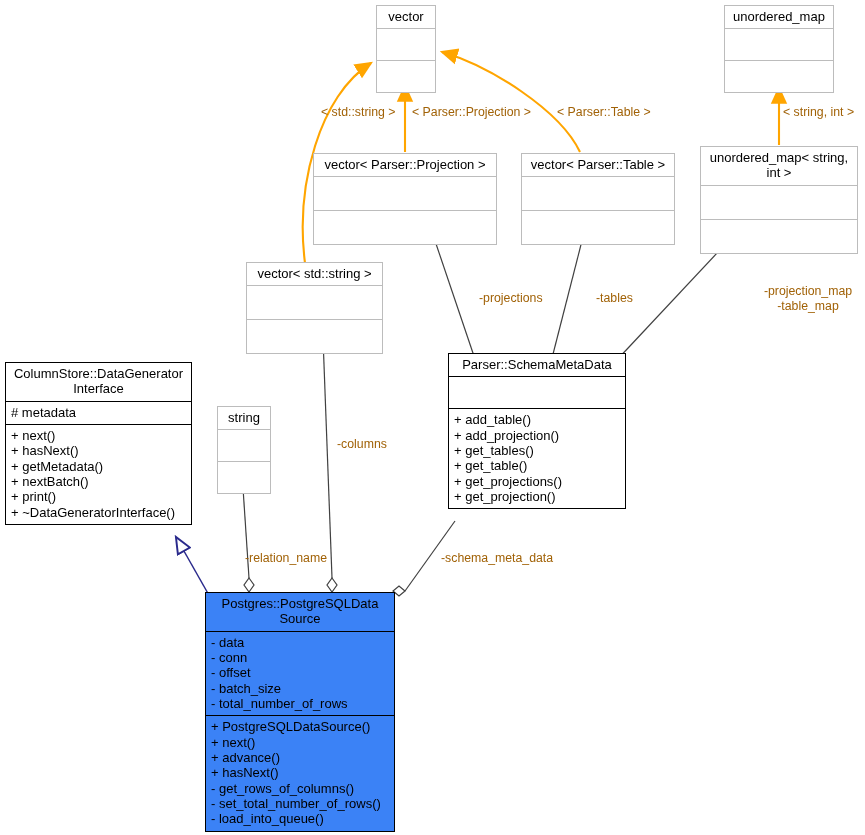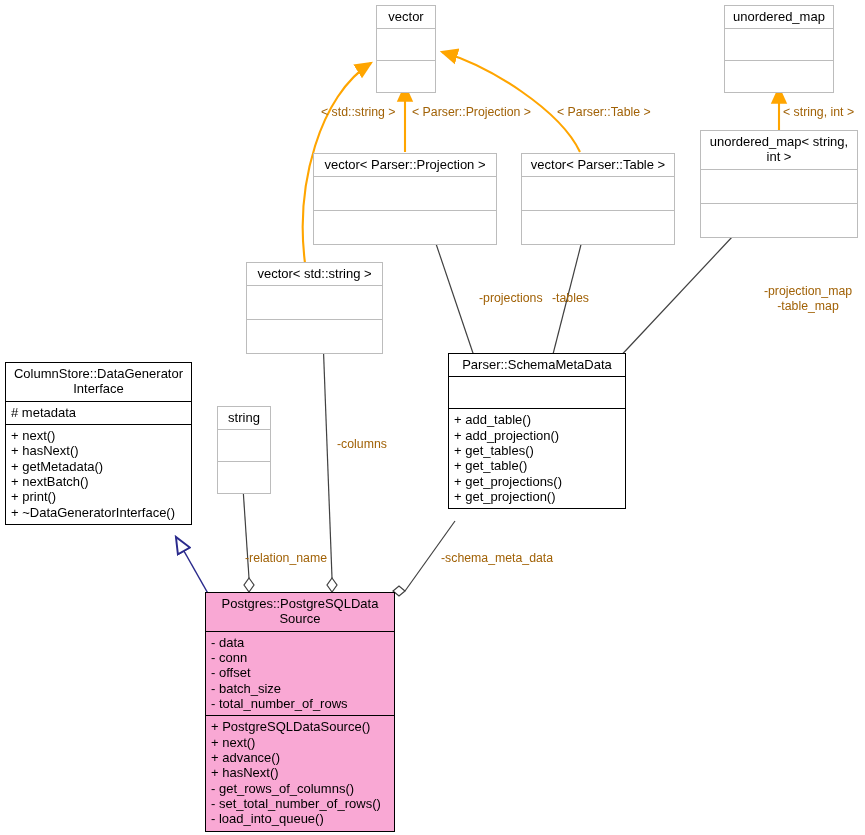--- a/index.html
+++ b/index.html
@@ -31,21 +31,21 @@
     color: #000000;
     line-height: 1.18;
   }
   .node.tmpl {
     border: 1px solid #bcbcbc;
   }
   .node.cls {
     border: 1px solid #000000;
   }
   .node.cls.filled {
-    background: #f9a8d4;
+    background: #3b82f6;
   }
   .sec-title {
     text-align: center;
     padding: 3px 4px 4px 4px;
     white-space: pre-line;
   }
   .sec-div-tmpl {
     border-top: 1px solid #bcbcbc;
   }
   .sec-div-cls {
@@ -137,21 +137,21 @@
     <div class="sec-div-tmpl sec-body sec-empty-sm"></div>
     <div class="sec-div-tmpl sec-body sec-empty-sm"></div>
   </div>
 
   <div class="node tmpl" style="left:521px; top:153px; width:154px;">
     <div class="sec-title">vector&lt; Parser::Table &gt;</div>
     <div class="sec-div-tmpl sec-body sec-empty-sm"></div>
     <div class="sec-div-tmpl sec-body sec-empty-sm"></div>
   </div>
 
-  <div class="node tmpl" style="left:700px; top:130px; width:158px;">
+  <div class="node tmpl" style="left:700px; top:146px; width:158px;">
     <div class="sec-title">unordered_map&lt; string,
 int &gt;</div>
     <div class="sec-div-tmpl sec-body sec-empty-sm"></div>
     <div class="sec-div-tmpl sec-body sec-empty-sm"></div>
   </div>
 
   <div class="node tmpl" style="left:246px; top:262px; width:137px;">
     <div class="sec-title">vector&lt; std::string &gt;</div>
     <div class="sec-div-tmpl sec-body sec-empty-sm"></div>
     <div class="sec-div-tmpl sec-body sec-empty-sm"></div>
@@ -212,21 +212,21 @@
       <div class="row">- load_into_queue()</div>
     </div>
   </div>
 
   <div class="edge-label left" style="left:321px; top:105px;">&lt; std::string &gt;</div>
   <div class="edge-label left" style="left:412px; top:105px;">&lt; Parser::Projection &gt;</div>
   <div class="edge-label left" style="left:557px; top:105px;">&lt; Parser::Table &gt;</div>
   <div class="edge-label left" style="left:783px; top:105px;">&lt; string, int &gt;</div>
 
   <div class="edge-label left" style="left:479px; top:291px;">-projections</div>
-  <div class="edge-label left" style="left:552px; top:291px;">-tables</div>
+  <div class="edge-label left" style="left:596px; top:291px;">-tables</div>
   <div class="edge-label" style="left:732px; top:284px; width:152px;">-projection_map
 -table_map</div>
 
   <div class="edge-label left" style="left:337px; top:437px;">-columns</div>
   <div class="edge-label left" style="left:245px; top:551px;">-relation_name</div>
   <div class="edge-label left" style="left:441px; top:551px;">-schema_meta_data</div>
 
 </div>
 
 </body></html>

